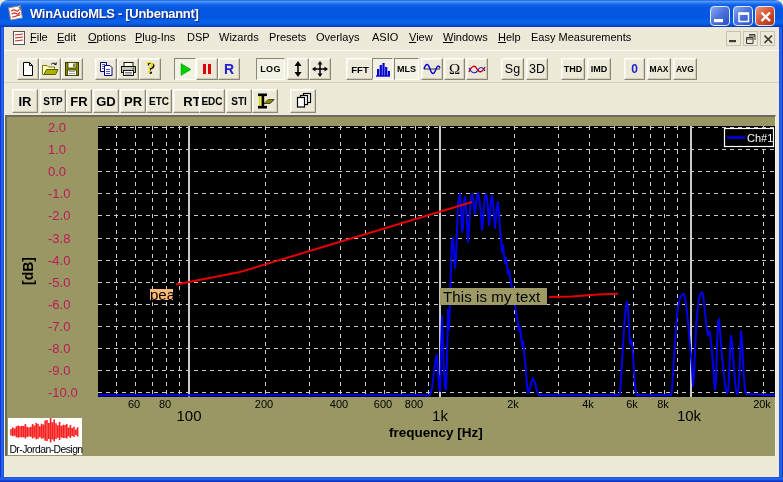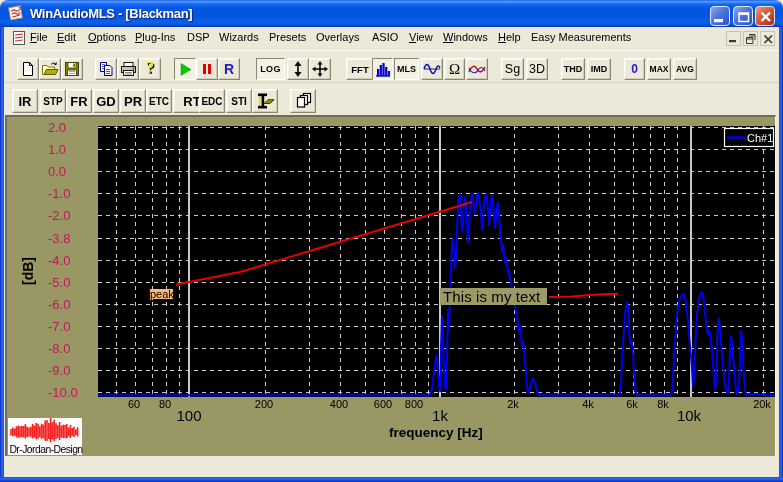--- a/index.html
+++ b/index.html
@@ -29,42 +29,42 @@
 .r1{top:7px;width:22px;height:22px;}
 .r2{top:6px;width:26px;height:24px;}
 
 #client{left:5px;top:115px;width:771px;height:341px;background:#999763;border-top:2px solid #6e6c58;border-left:2px solid #6e6c58;border-right:1px solid #f6f4ea;box-sizing:border-box;}
 #plot{left:98px;top:126px;width:677px;height:271px;}
 .ylab{position:absolute;width:40px;text-align:left;font-size:13px;color:#be185d;}
 .xlab{position:absolute;font-size:11px;color:#000;text-align:center;width:40px;}
 .xlabBig{position:absolute;font-size:15px;color:#000;text-align:center;width:50px;}
 #dbl{left:8px;top:261px;width:40px;height:20px;line-height:20px;text-align:center;font-weight:bold;font-size:14px;color:#000;transform:rotate(-90deg);}
 #freql{left:389px;top:425px;font-weight:bold;font-size:13.5px;color:#000;}
-#peak{left:150px;top:289px;width:23px;height:11px;background:#fdba74;font-size:11px;line-height:11px;text-align:center;color:#000;text-decoration:underline;}
+#peak{left:150px;top:289px;width:23px;height:11px;background:#fdba74;font-size:15px;line-height:11px;text-align:center;color:#000;text-decoration:underline;}
 #mytext{left:440px;top:288px;width:107px;height:17px;background:#9d9a66;font-size:15px;letter-spacing:0.1px;line-height:18px;color:#000;padding-left:3px;box-sizing:border-box;}
 
 #logo{left:8px;top:418px;width:74px;height:37px;background:#fff;}
 #logotext{left:1px;top:26px;width:74px;text-align:center;font-size:10.4px;letter-spacing:-0.55px;white-space:nowrap;color:#000;}
 
 #status{left:0px;top:456px;width:783px;height:21px;background:#ECE9D8;border-top:1px solid #cfccbc;}
 #ready{left:3px;top:2px;font-size:12px;color:#000;}
 .sfield{position:absolute;top:4px;height:14px;box-sizing:border-box;border:1px solid;border-color:#9d9a87 #fffef8 #fffef8 #9d9a87;font-size:12px;text-align:center;color:#000;line-height:12px;}
 </style></head>
 <body>
 <div id="win">
  <div class="abs" id="bl"></div>
     <div class="abs" id="br"></div>
     <div class="abs" id="bb"></div>
  <div class="abs" id="title">
    <svg class="abs" style="left:7px;top:4px" width="18" height="18" viewBox="0 0 18 18">
      <rect x="2.5" y="2.5" width="12" height="12.5" fill="#fdfdfb" stroke="#888" stroke-width="1" transform="rotate(-10 9 9)"></rect>
      <path d="M4.5,6.5 Q7,4.5 9,6.5 T13,6 M4.5,9.5 Q7,7.5 9,9.5 T13,9 M4.5,12.5 L13,11.5" stroke="#cc2418" stroke-width="1.1" fill="none" transform="rotate(-10 9 9)"></path>
      <path d="M12,3 L15,6" stroke="#667" stroke-width="1.4"></path>
    </svg>
-   <div class="abs" id="titletext">WinAudioMLS - [Blackman]</div>
+   <div class="abs" id="titletext">WinAudioMLS - [Unbenannt]</div>
    <div class="abs tbtn" id="bmin" style="left:710px">
         <svg class="glyph" style="left:3px;top:12px" width="11" height="4">
           <rect x="0" y="0" width="9" height="3.2" fill="#fff"></rect>
         </svg>
       </div>
    <div class="abs tbtn" id="bmax" style="left:733px">
         <svg class="glyph" style="left:3.5px;top:3.5px" width="12" height="12">
           <path d="M1,4 L1,10.5 L10.5,10.5 L10.5,4" stroke="#fff" stroke-width="1.5" fill="none"></path>
           <rect x="0.2" y="1.2" width="11" height="2.8" fill="#fff"></rect>
         </svg>

